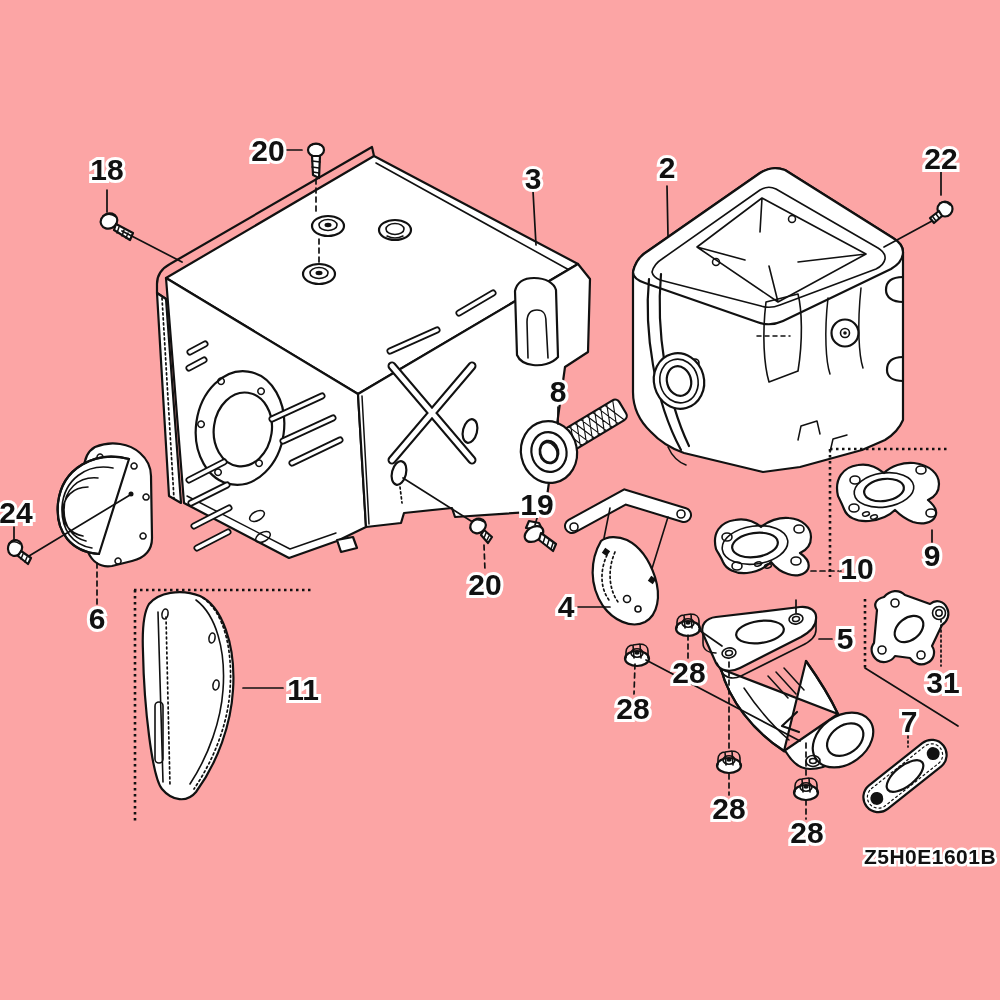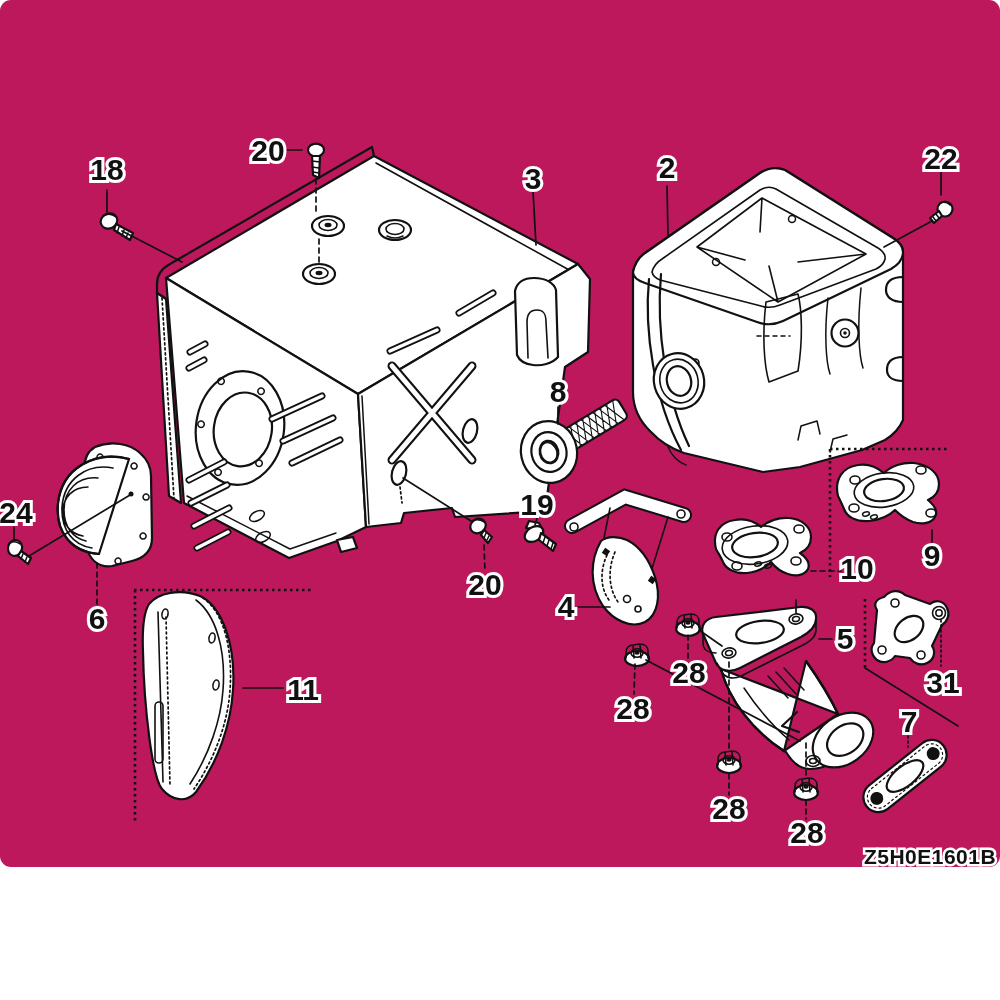--- a/index.html
+++ b/index.html
@@ -1,17 +1,17 @@
 <!DOCTYPE html>
 <html><head>
 <meta charset="utf-8">
 <style>
   html,body{margin:0;padding:0;background:#fff;}
-  .stage{position:relative;width:1000px;height:867px;background:#be185d;overflow:hidden;
-         font-family:"Liberation Sans",sans-serif;border-radius:11px;}
+  .stage{position:relative;width:1000px;height:1000px;background:#fca5a5;overflow:hidden;
+         font-family:"Liberation Sans",sans-serif;}
   svg{position:absolute;left:0;top:0;}
   .f  {fill:#fff;stroke:#111;stroke-width:2.2;stroke-linejoin:round;stroke-linecap:round;}
   .s  {fill:none;stroke:#111;stroke-width:2.2;stroke-linejoin:round;stroke-linecap:round;}
   .s16{fill:none;stroke:#111;stroke-width:1.6;stroke-linejoin:round;stroke-linecap:round;}
   .s15{fill:none;stroke:#111;stroke-width:1.5;stroke-linejoin:round;stroke-linecap:round;}
   .blk{fill:#111;stroke:none;}
   .ld {fill:none;stroke:#111;stroke-width:1.7;stroke-linecap:round;}
   .dsh{fill:none;stroke:#111;stroke-width:1.7;stroke-dasharray:5 4;stroke-linecap:round;}
   .dot{fill:none;stroke:#111;stroke-width:2.6;stroke-dasharray:2.5 3.5;stroke-linecap:butt;}
   .dt3{fill:none;stroke:#111;stroke-width:1.7;stroke-dasharray:2 3;stroke-linecap:round;}

